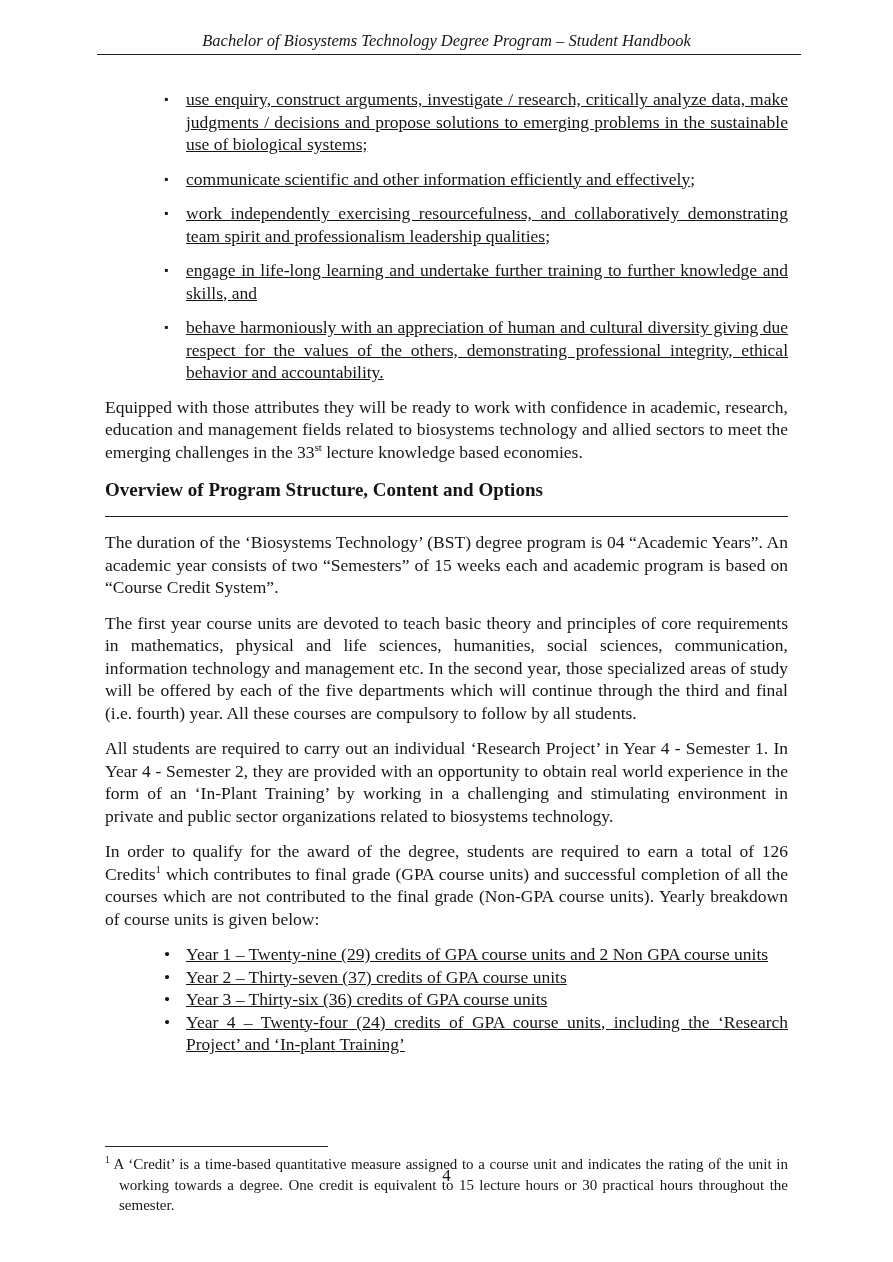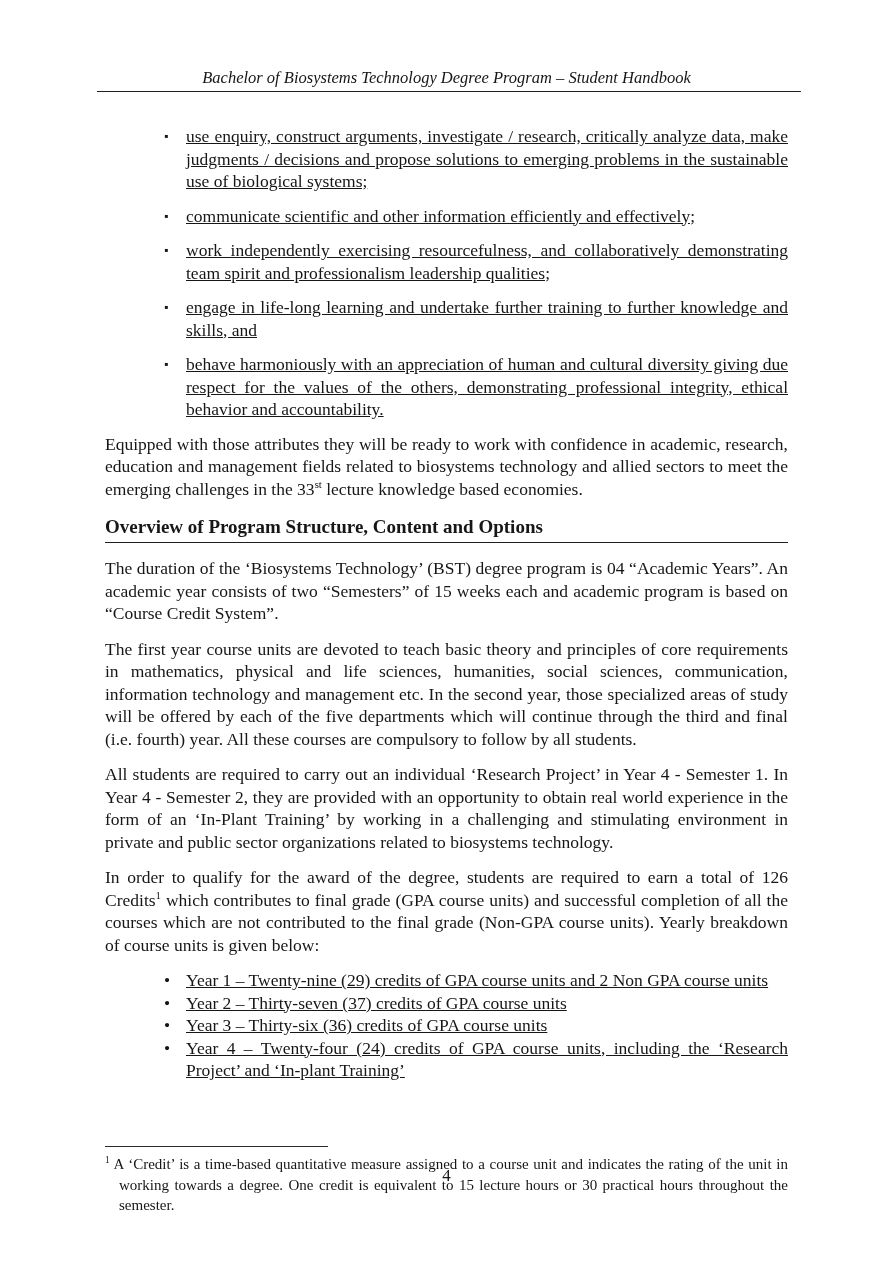--- a/index.html
+++ b/index.html
@@ -6,21 +6,21 @@
   .page {
     position: relative;
     width: 893px;
     height: 1262px;
     background: #ffffff;
     font-family: "Liberation Serif", "DejaVu Serif", serif;
     color: #161616;
     overflow: hidden;
   }
   .header-title {
-    padding-top: 68px;
+    padding-top: 31px;
     text-align: center;
     font-style: italic;
     font-size: 16.5px;
     line-height: 20px;
   }
   .header-rule {
     margin: 3px 92px 0 97px;
     border-top: 1.6px solid #1f1f1f;
     height: 0;
   }
@@ -36,21 +36,21 @@
   .year-list .b-item { margin-bottom: 0; }
   .b-marker { flex: 0 0 22px; }
   .b-marker.square { font-size: 12px; }
   .b-text { flex: 1; text-align: justify; text-decoration: underline; }
   .content p { margin: 0 0 13px 0; }
   h2.section-heading {
     font-size: 19px;
     line-height: 23px;
     font-weight: bold;
     margin: 15px 0 14px 0;
-    padding-bottom: 4px;
+    padding-bottom: 15px;
     border-bottom: 1.6px solid #1f1f1f;
     text-align: left;
   }
   sup { font-size: 62%; line-height: 0; vertical-align: super; font-family: Liberation Serif, serif; }
   .footnote-wrap {
     position: absolute;
     left: 105px;
     top: 1146px;
     width: 683px;
   }

